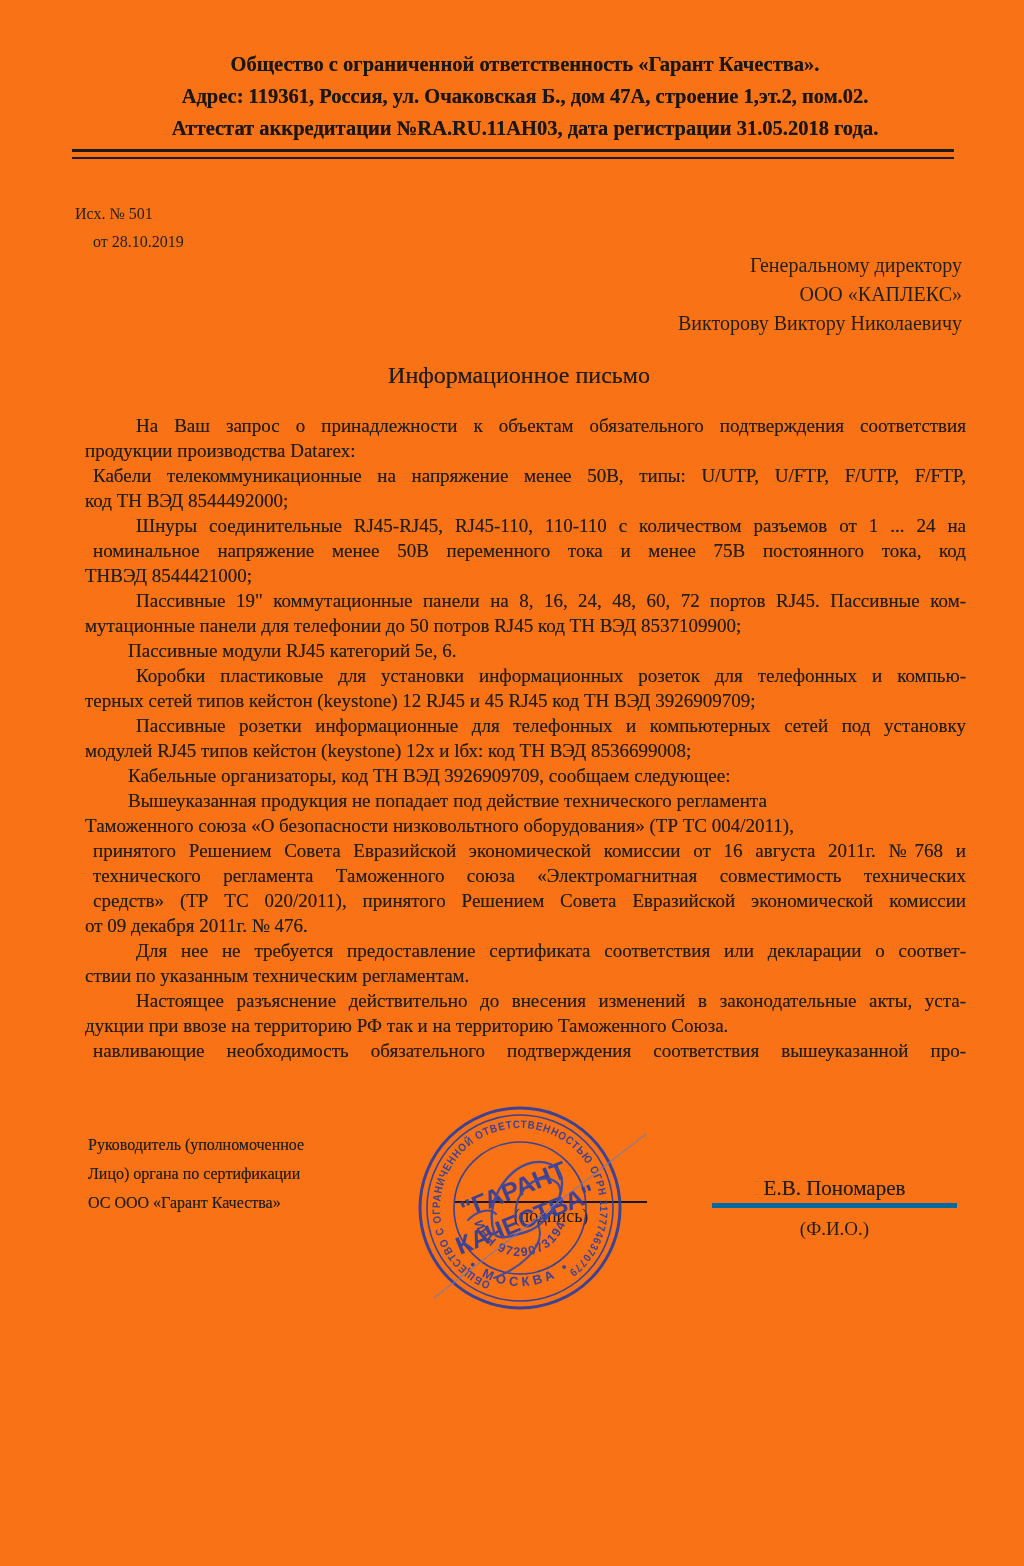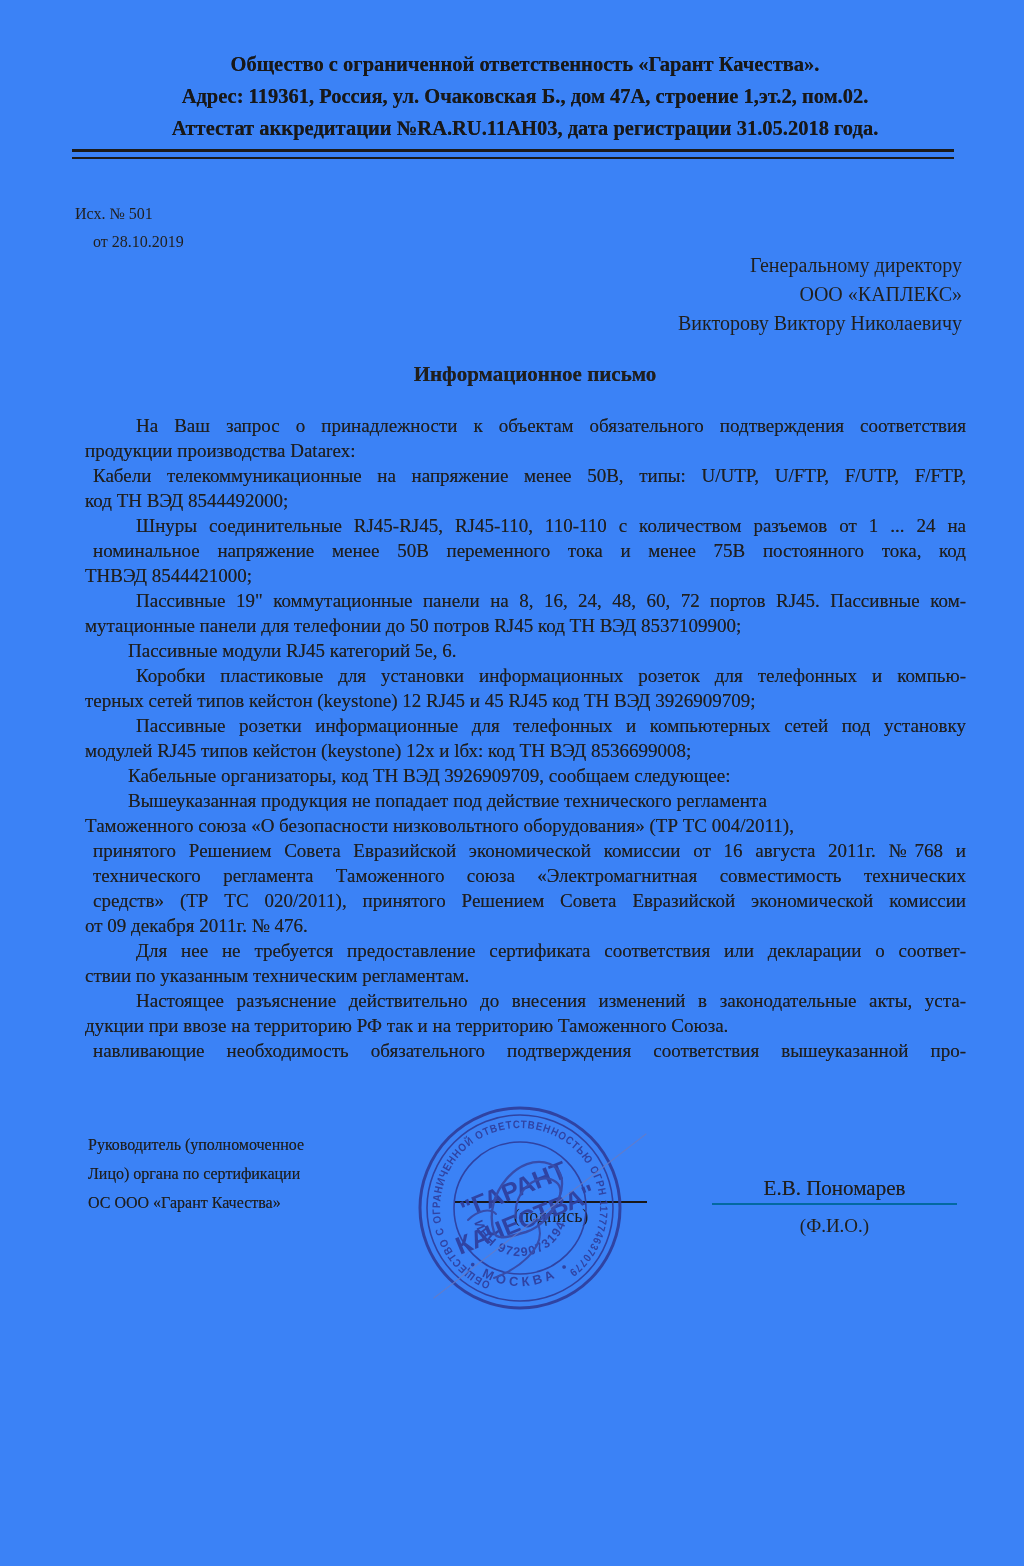--- a/index.html
+++ b/index.html
@@ -1,18 +1,18 @@
 <!DOCTYPE html>
 <html><head>
 <meta charset="utf-8">
 <style>
   html,body { margin:0; padding:0; background:#e8e8e8; }
   .page {
     position:relative; width:1024px; height:1566px; margin:0 auto;
-    background:#3b82f6; overflow:hidden;
+    background:#f97316; overflow:hidden;
     font-family:"Liberation Serif","DejaVu Serif",serif;
     color:#211f1c;
   }
   
   .head {
     position:absolute; left:85px; top:48px; width:880px;
     text-align:center; font-weight:bold; font-size:20.5px; line-height:32px;
     color:#191817; text-shadow:0 0 .5px rgba(0,0,0,.6);
   }
   .rule {
@@ -22,22 +22,22 @@
   
   .ref { position:absolute; left:75px; top:200px; font-size:16px; line-height:28px; }
   .ref-date { padding-left:6px;margin-left:12px; }
   
   .addr {
     position:absolute; left:500px; top:251px; width:462px;
     text-align:right; font-size:20px; line-height:29px;
   }
   
   .title {
-    position:absolute; left:95px; top:362px; width:880px;
-    text-align:center; font-weight:bold; font-size:21px;
+    position:absolute; left:79px; top:362px; width:880px;
+    text-align:center; font-weight:normal; font-size:24px;
     text-shadow:0 0 .5px rgba(0,0,0,.6);
   }
   
   .body { position:absolute; left:85px; top:413px; width:881px; }
   .bline {
     font-size:19px; height:25px; line-height:25px; white-space:normal;
     text-shadow:0 0 .4px rgba(0,0,0,.5);
   }
   .just { text-align:justify; text-align-last:justify;margin-left:8px; }
   .ind  { text-indent:43px; }
@@ -50,21 +50,21 @@
     position:absolute; left:455px; top:1201px; width:192px; height:0;
     border-top:2px solid #19181a; z-index:1;
   }
   .sign-cap {
     position:absolute; left:462px; top:1206px; width:178px; z-index:2;
     text-align:center; font-size:18px; color:#1c1b1c;
   }
   .name-block { position:absolute; left:712px; top:1176px; width:245px; z-index:1; }
   .name-line {
     text-align:center; font-size:21px; line-height:24px; padding-bottom:3px;
-    border-bottom:2px solid #0369a1; text-shadow:0 0 .4px rgba(0,0,0,.5);
+    border-bottom:5px solid #0369a1; text-shadow:0 0 .4px rgba(0,0,0,.5);
   }
   .name-cap { text-align:center; font-size:19px; margin-top:10px; }
   
   .stamp {
     position:absolute; left:398px; top:1090px; width:250px; height:240px;
     z-index:3; pointer-events:none; opacity:.93;
   }
   .stamp text, .stamp textPath {
     font-family:"Liberation Sans","DejaVu Sans",sans-serif; font-weight:bold;
   }

